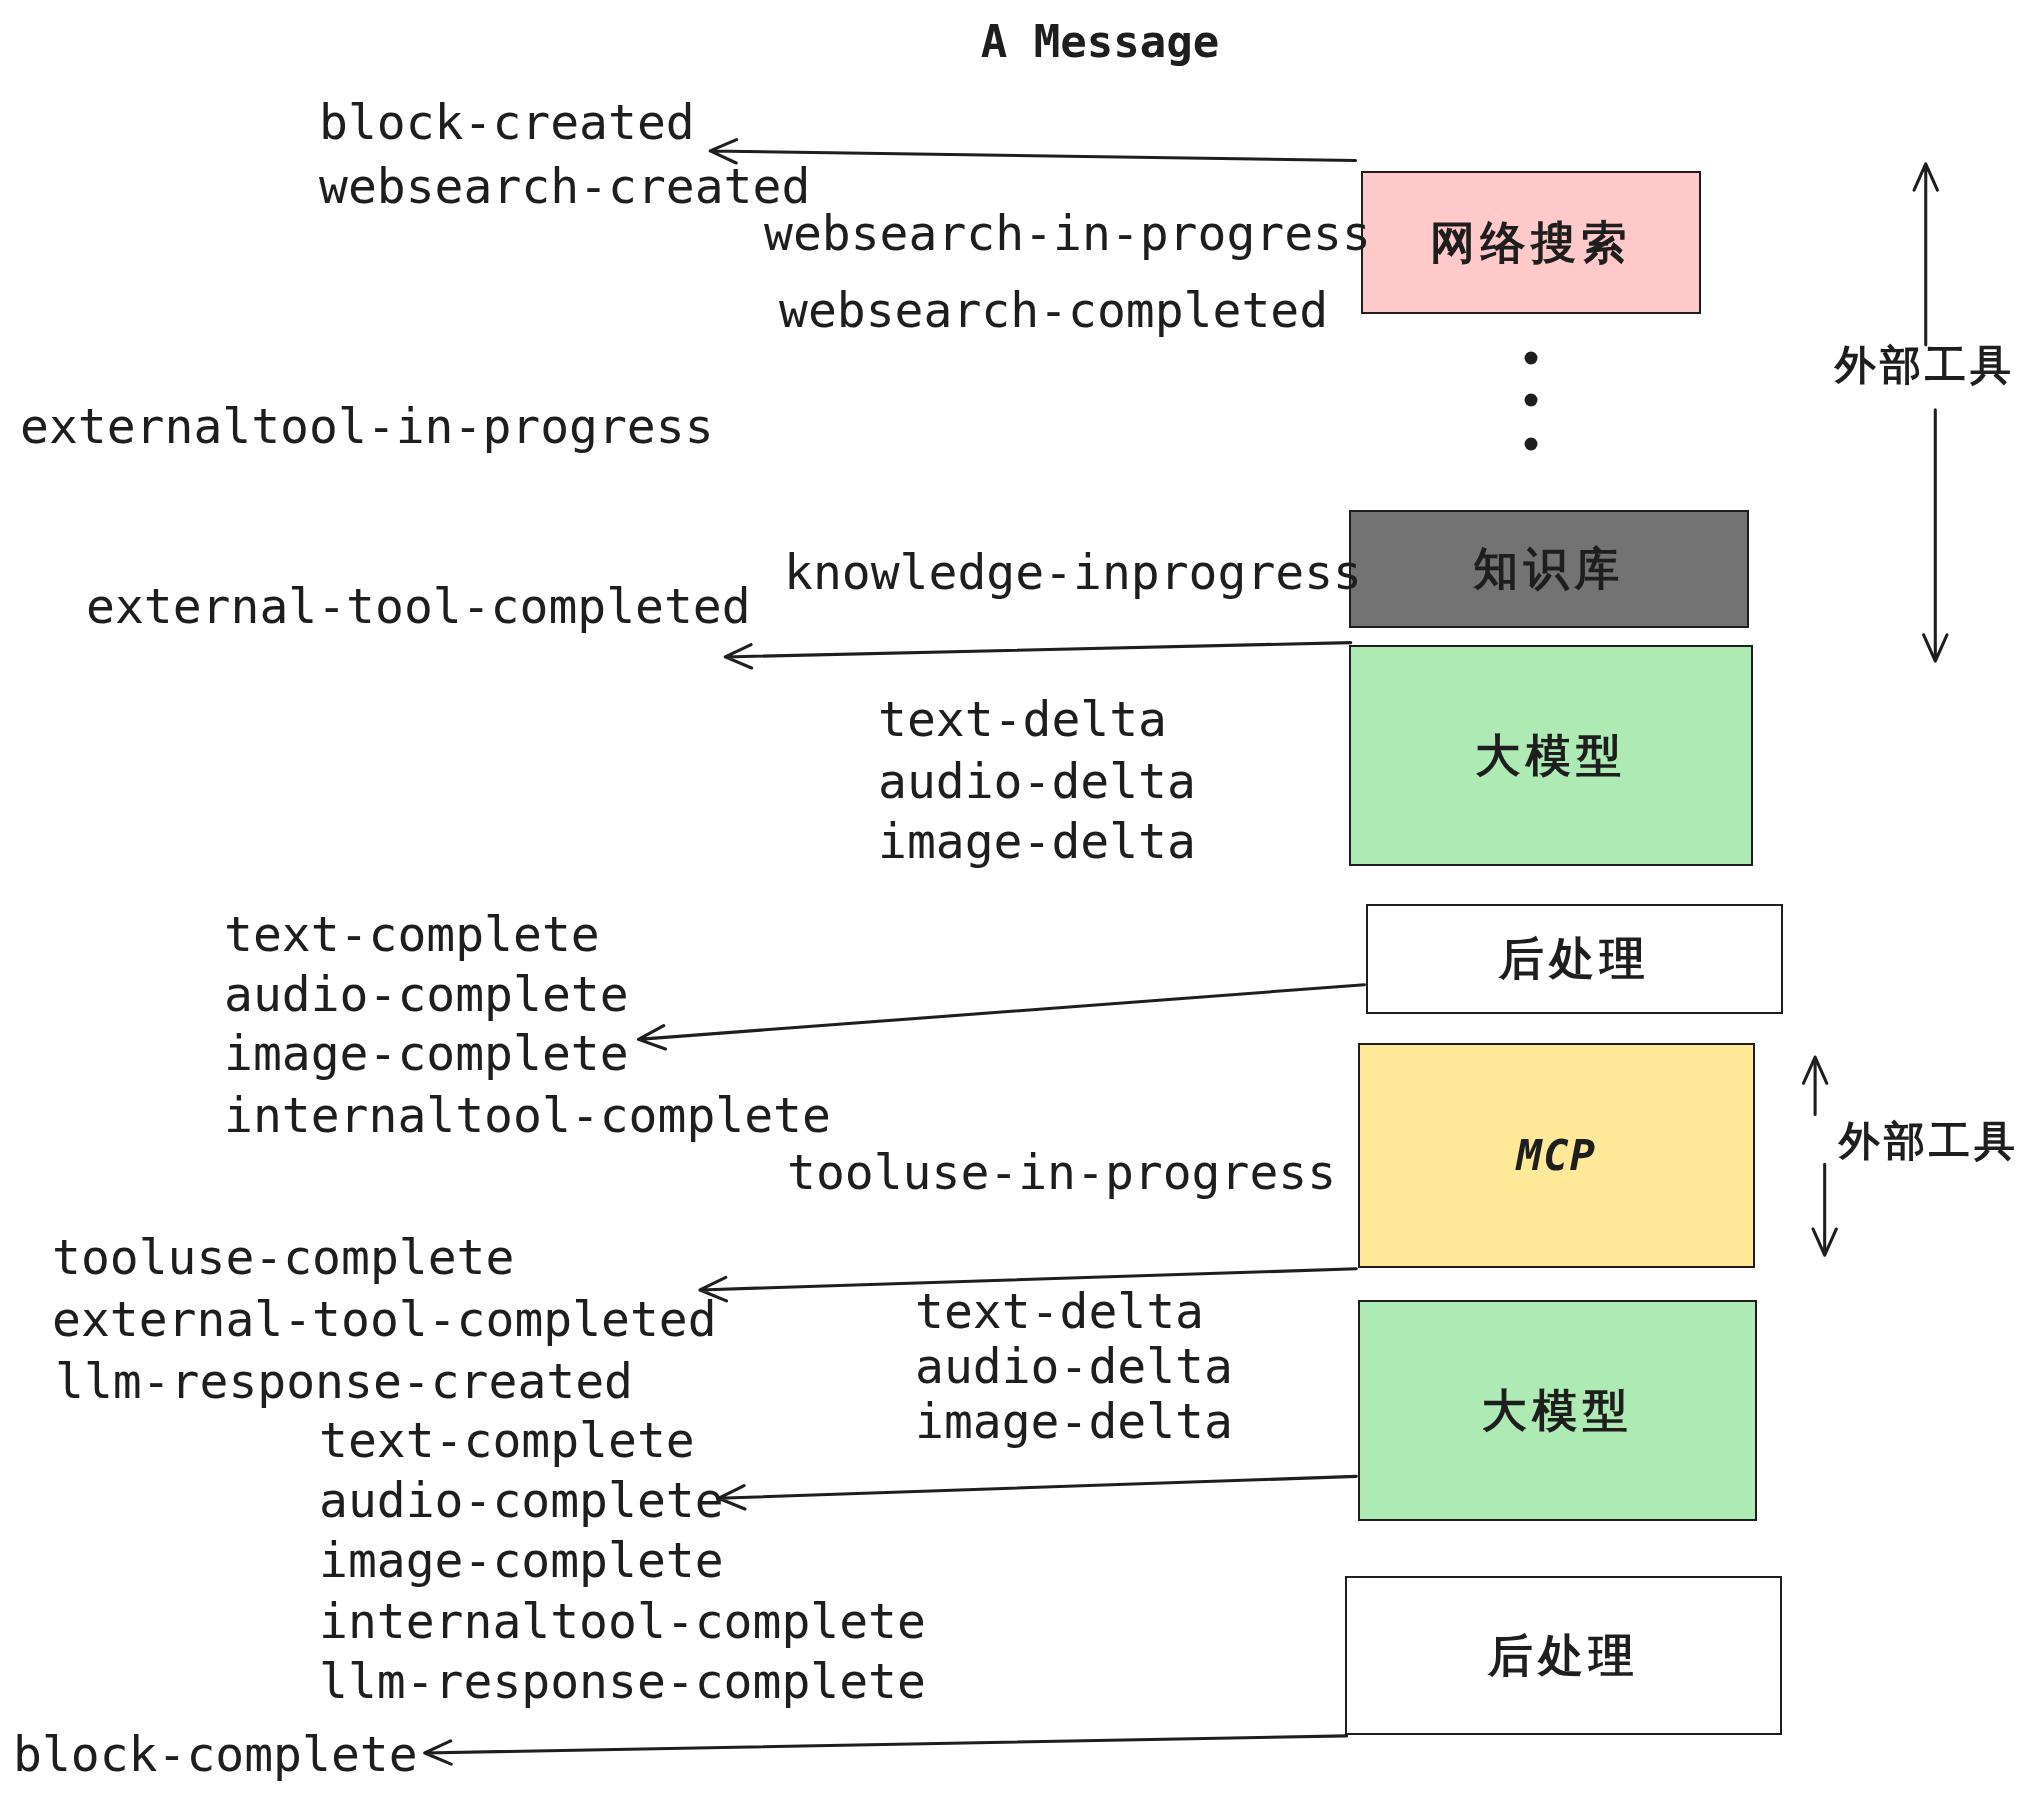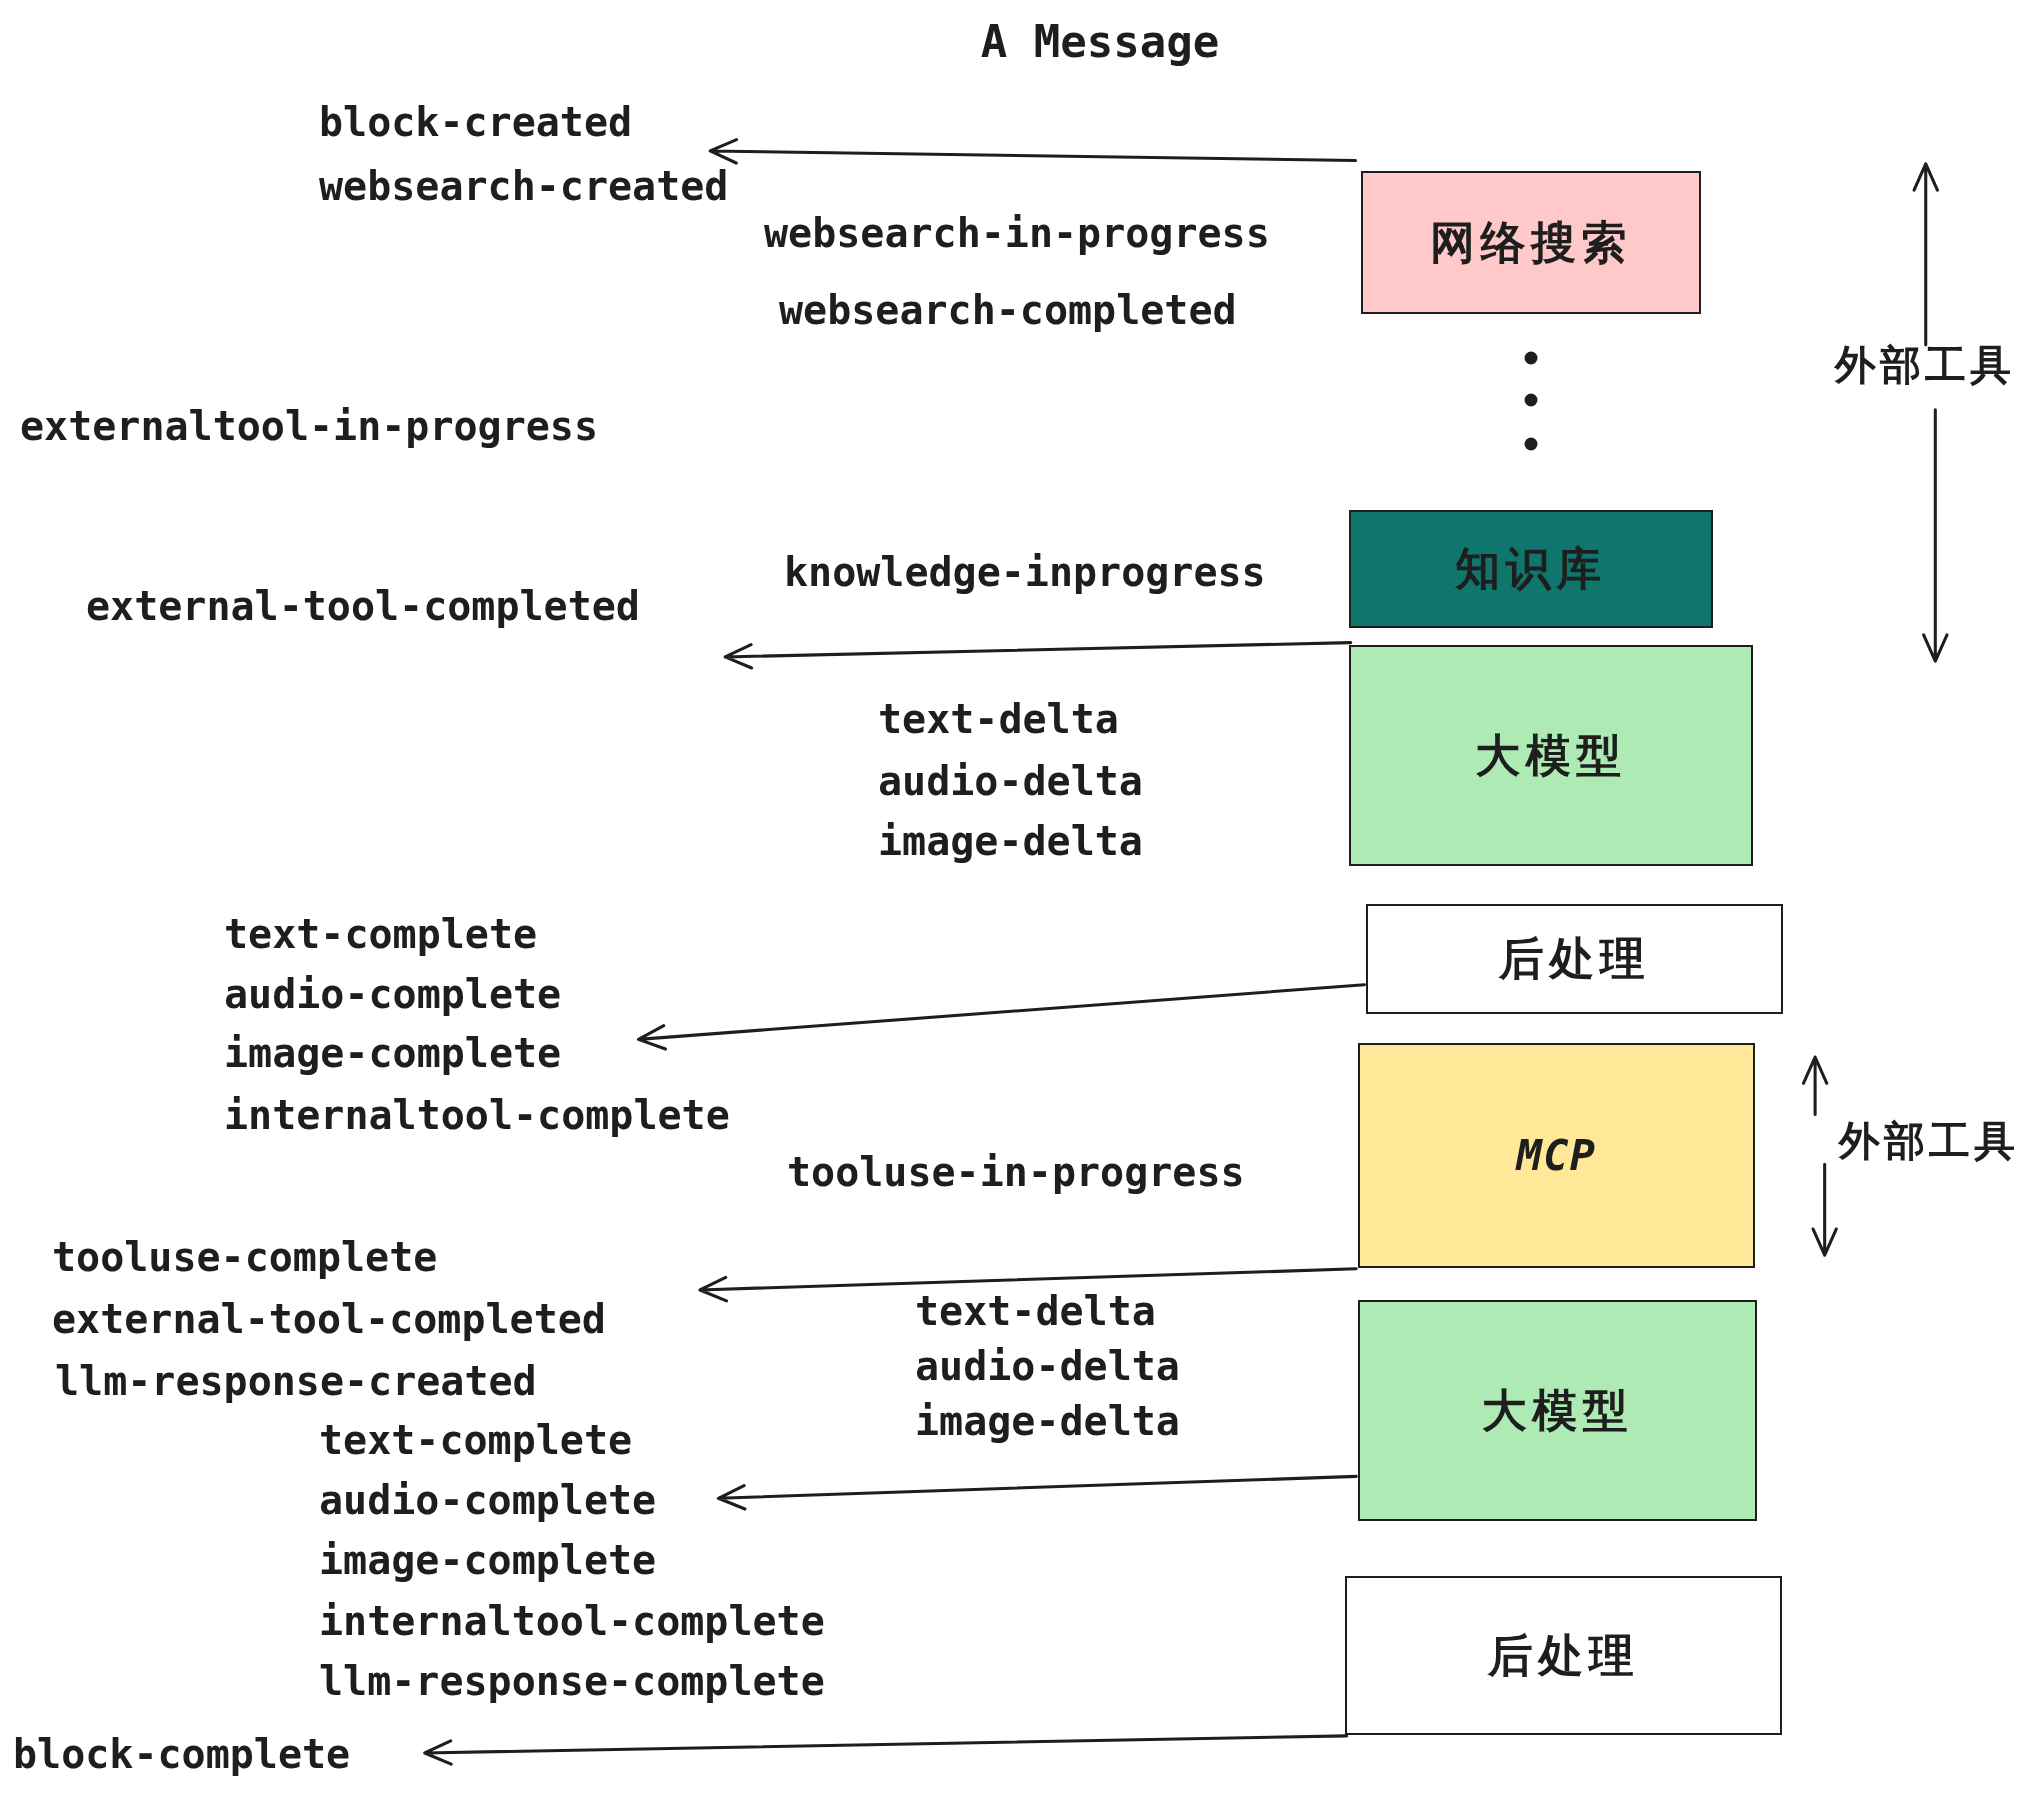--- a/index.html
+++ b/index.html
@@ -14,21 +14,21 @@
   #arrow-layer{position:absolute;left:0;top:0;width:100%;height:100%;}
   #arrow-layer path{stroke:#1e1e1e;stroke-width:4.5;fill:none;stroke-linecap:round;stroke-linejoin:round;}
   .title{
     position:absolute;
     transform:translate(-50%,-50%);
     font-size:44px;font-weight:600;white-space:pre;
   }
   .event{
     position:absolute;
     transform:translateY(-50%);
-    font-size:40px;font-weight:700;white-space:pre;
+    font-size:48px;font-weight:400;white-space:pre;
     line-height:1;
   }
   .box{
     position:absolute;box-sizing:border-box;
     border:2.7px solid #1e1e1e;
     display:flex;align-items:center;justify-content:center;
   }
   .box-label{
     font-family:"DejaVu Sans","Liberation Sans",sans-serif;
     font-size:45px;font-weight:600;letter-spacing:5.5px;white-space:pre;
@@ -60,21 +60,21 @@
       <path d="M 1972 2542 L 622 2567 M 660.7 2583.4 L 622 2567 L 660.0 2549.2"></path>
       <path d="M 2820 505 L 2820 240 M 2802.9 278.3 L 2820 240 L 2837.1 278.3"></path>
       <path d="M 2834 600 L 2834 968 M 2851.1 929.7 L 2834 968 L 2816.9 929.7"></path>
       <path d="M 2658 1632 L 2658 1548 M 2640.9 1586.3 L 2658 1548 L 2675.1 1586.3"></path>
       <path d="M 2672 1705 L 2672 1838 M 2689.1 1799.7 L 2672 1838 L 2654.9 1799.7"></path>
     </svg>
   <div class="title" style="left: 1100px; top: 41px; text-align: right;">A Message</div>
 <div class="box" style="left: 1349px; top: 171px; width: 340px; height: 143px; background: rgb(255, 201, 201); margin-left: 12px;">
       <span class="box-label">网络搜索</span>
     </div>
-    <div class="box" style="left: 1349px; top: 510px; width: 364px; height: 118px; background: #0f766e;">
+    <div class="box" style="left: 1349px; top: 510px; width: 400px; height: 118px; background: #737373;">
       <span class="box-label">知识库</span>
     </div>
     <div class="box" style="left: 1349px; top: 645px; width: 404px; height: 221px; background: rgb(174, 234, 180);">
       <span class="box-label">大模型</span>
     </div>
     <div class="box" style="left: 1366px; top: 904px; width: 417px; height: 110px; background: rgb(255, 255, 255);">
       <span class="box-label">后处理</span>
     </div>
     <div class="box" style="left: 1358px; top: 1043px; width: 397px; height: 225px; background: rgb(255, 233, 153); font-style: italic;">
       <span class="box-label mono">MCP</span>

